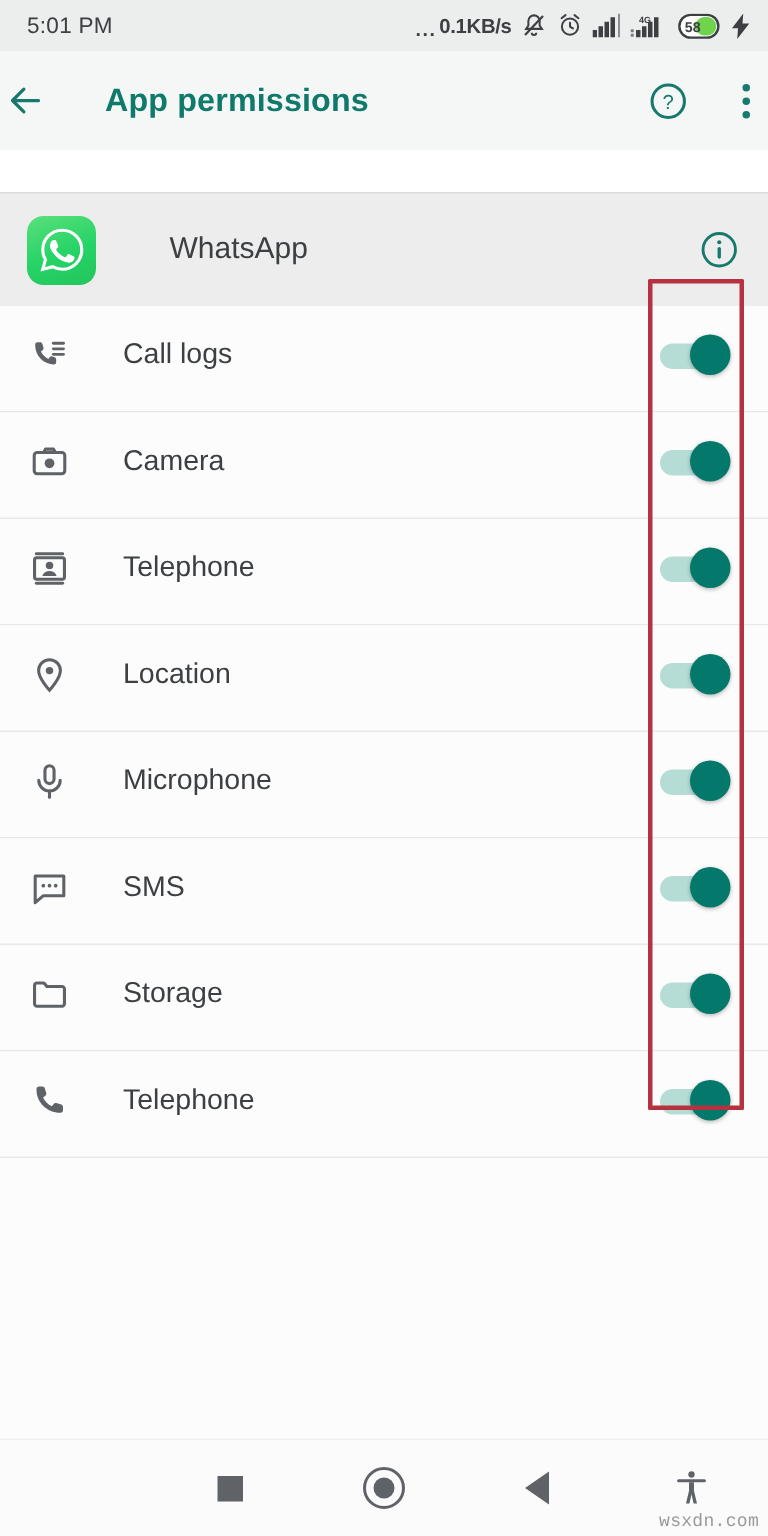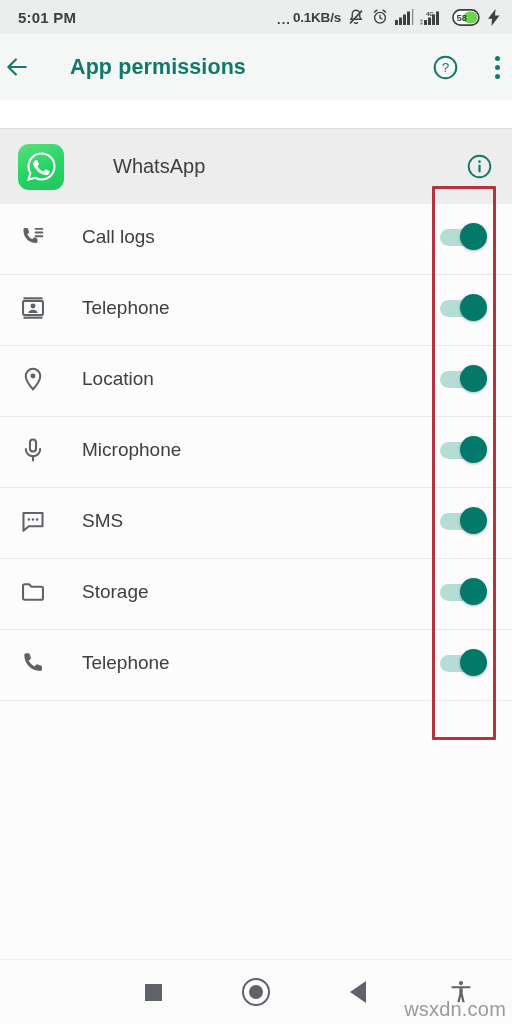--- a/index.html
+++ b/index.html
@@ -20,21 +20,21 @@
     height: 34px;
     background: #eceded;
     display: flex;
     align-items: center;
     padding: 0 12px;
     box-sizing: border-box;
     color: #3c4043;
   }
   .status-time {
     font-size: 15px;
-    font-weight: bold;
+    font-weight: normal;
     letter-spacing: .2px;
     color: #3c4043;
     flex: 0 0 auto;
     padding-left: 6px;
   }
   .status-right {
     margin-left: auto;
     display: flex;
     align-items: center;
     gap: 6px;
@@ -225,23 +225,23 @@
   .nav-tri {
     width: 0; height: 0;
     border-top: 11px solid transparent;
     border-bottom: 11px solid transparent;
     border-right: 16px solid #5f6368;
   }
   .watermark {
     position: absolute;
     right: 6px;
     bottom: 3px;
-    font-size: 20px;
+    font-size: 12px;
     color: #9a9a9a;
-    font-family: Liberation Sans, sans-serif;
+    font-family: Liberation Mono, monospace;
     letter-spacing: .2px;
   }
   .page-wrap {
     display: flex;
     flex-direction: column;
     height: 1024px;
   }
 </style>
 </head>
 <body>
@@ -363,20 +363,34 @@
           <rect x="13.5" y="10.4" width="8" height="1.8" rx=".9" fill="#5f6368"></rect>
         </svg>
       </span>
       <span class="perm-label">Call logs</span>
       <span class="toggle">
         <span class="track"></span>
         <span class="thumb"></span>
       </span>
     </div>
 
+    <div class="perm-row">
+      <span class="perm-icon">
+        <svg width="26" height="26" viewBox="0 0 24 24">
+          <rect x="2.6" y="6.2" width="18.8" height="13" rx="1.8" fill="none" stroke="#5f6368" stroke-width="1.9"></rect>
+          <path d="M8.4 6.2l1.1-2.1h5l1.1 2.1" fill="none" stroke="#5f6368" stroke-width="1.9" stroke-linejoin="round"></path>
+          <circle cx="12" cy="12.8" r="3" fill="#5f6368"></circle>
+        </svg>
+      </span>
+      <span class="perm-label">Camera</span>
+      <span class="toggle">
+        <span class="track"></span>
+        <span class="thumb"></span>
+      </span>
+    </div>
 
     <div class="perm-row">
       <span class="perm-icon">
         <svg width="26" height="26" viewBox="0 0 24 24">
           <rect x="3" y="2" width="18" height="1.9" rx=".9" fill="#5f6368"></rect>
           <rect x="3" y="20.1" width="18" height="1.9" rx=".9" fill="#5f6368"></rect>
           <rect x="2.8" y="5.4" width="18.4" height="13.2" rx="1.3" fill="none" stroke="#5f6368" stroke-width="1.9"></rect>
           <circle cx="12" cy="10.2" r="2.3" fill="#5f6368"></circle>
           <path d="M7.6 16.6c.6-2 2.3-3 4.4-3s3.8 1 4.4 3z" fill="#5f6368"></path>
         </svg>

